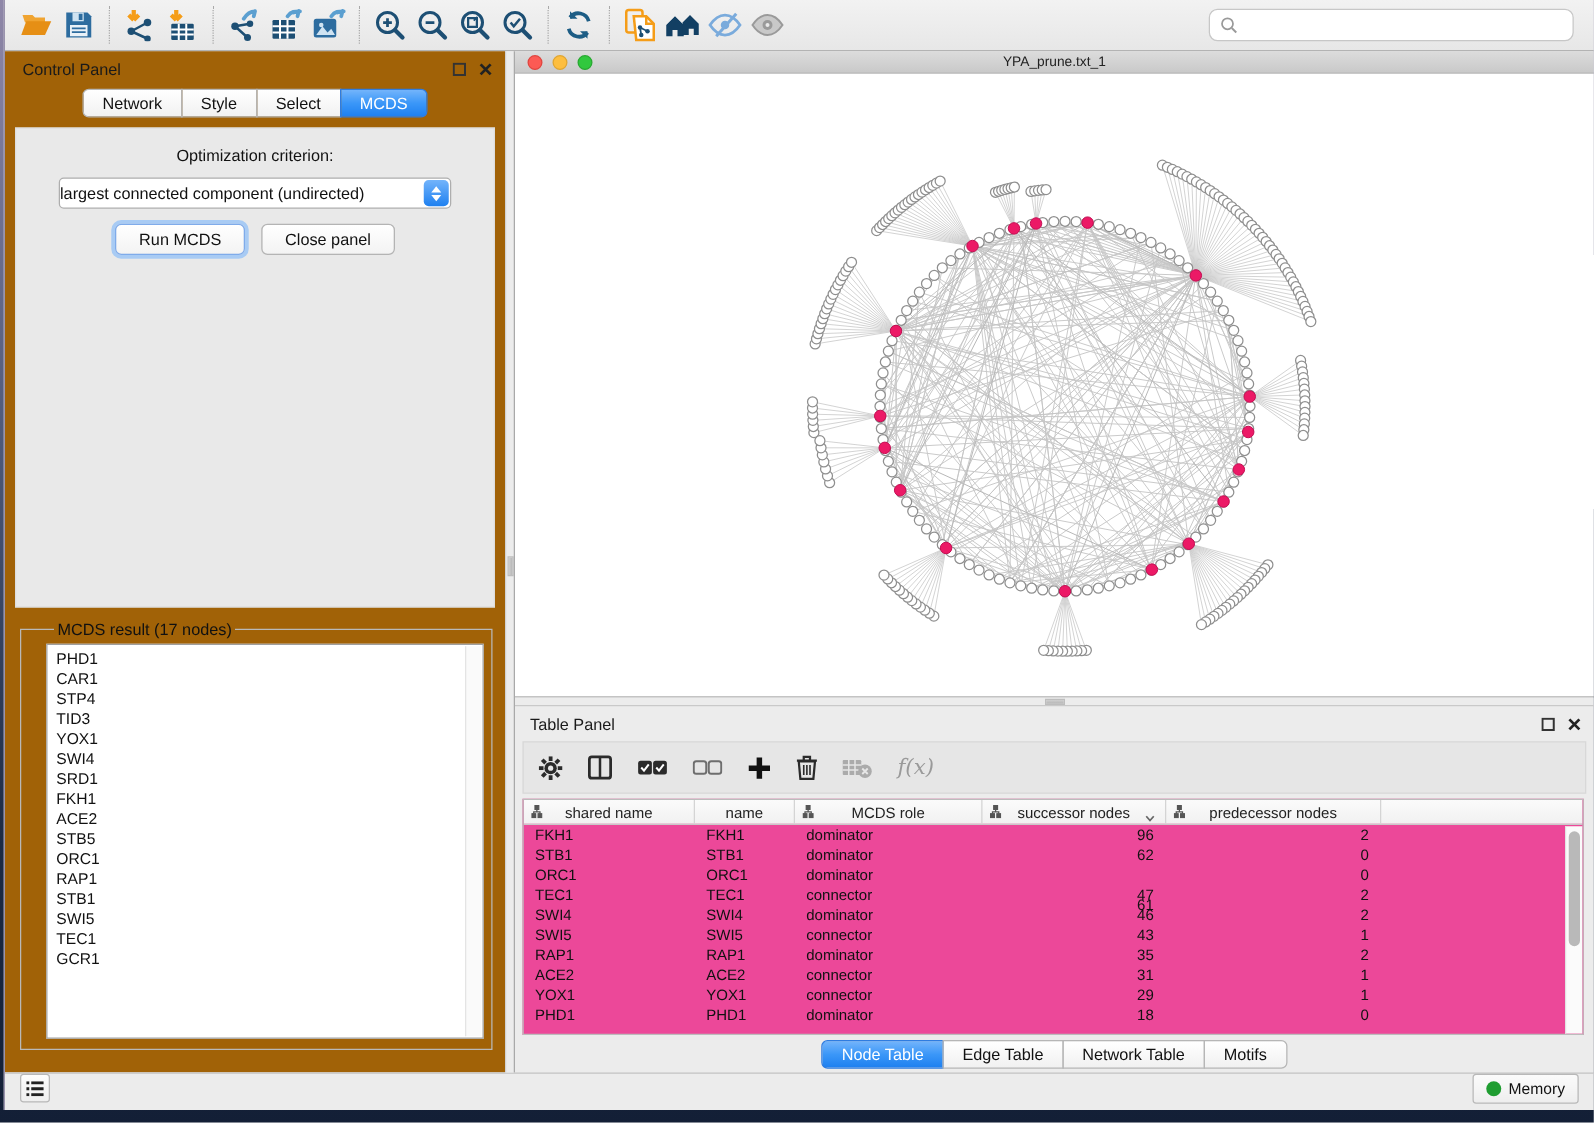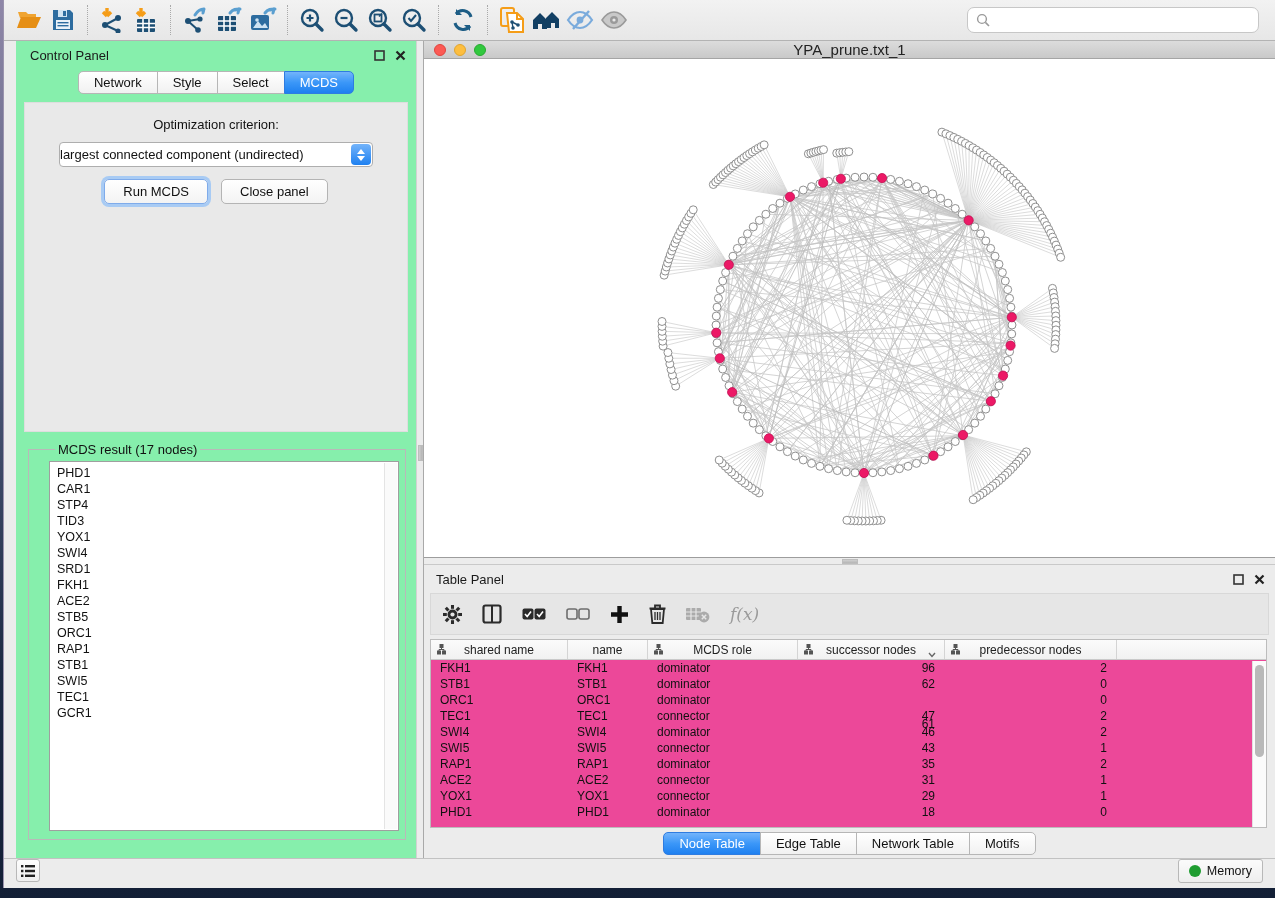--- a/index.html
+++ b/index.html
@@ -13,30 +13,30 @@
   .tbtn svg { display:block; }
   .sep { width:1px; height:30px; border-left:1px dotted #a9a9a9; margin:0 7px; }
   .tb-spacer { flex:1; }
   .searchbox { width:292px; height:26px; background:#fff; border:1px solid #c7c7c7; border-radius:7px; display:flex; align-items:center; padding:0 8px; margin-right:6px; }
   .searchbox input { border:none; outline:none; flex:1; font-size:13px; margin-left:6px; background:transparent; font-family:"Liberation Sans",sans-serif; }
 
   
   .main { flex:1; display:flex; min-height:0; }
 
   
-  .cpanel { width:400px; flex:0 0 auto; display:flex; flex-direction:column; background:#86efac;margin-left:12px; }
+  .cpanel { width:400px; flex:0 0 auto; display:flex; flex-direction:column; background:#a16207; }
   .panel-titlebar { height:26px; display:flex; align-items:center; padding:2px 10px 0 14px; font-size:13px; color:#1a1a1a; }
   .pt-icons { margin-left:auto; display:flex; gap:10px; align-items:center; }
   .seg-row { display:flex; justify-content:center; padding:4px 0 6px 0; }
   .seg { display:flex; }
   .seg-btn { height:23px; padding:0 15px; font-size:13px; background:linear-gradient(#ffffff,#f1f1f1); border:1px solid #b6b6b6; margin-left:-1px; color:#111; display:flex; align-items:center; cursor:default; }
   .seg-btn:first-child { border-radius:5px 0 0 5px; margin-left:0; }
   .seg-btn:last-child { border-radius:0 5px 5px 0; }
   .seg-btn.active { background:linear-gradient(180deg,#73b4fb 0%,#3b97f8 50%,#1e80f0 100%); border-color:#2f7ce0; color:#fff; }
-  .inner-panel { margin:2px 8px 0 8px; height:330px; background:#e9e9e9; border:1px solid #dedede; display:flex; flex-direction:column; align-items:center; padding-top:14px; }
+  .inner-panel { margin:2px 8px 0 8px; height:384px; background:#e9e9e9; border:1px solid #dedede; display:flex; flex-direction:column; align-items:center; padding-top:14px; }
   .opt-label { font-size:13px; color:#111; margin-bottom:10px; }
   .dropdown { width:314px; height:25px; background:#fff; border:1px solid #aeaeae; border-radius:4px; display:flex; align-items:center; position:relative; margin-bottom:12px; }
   .dropdown .dd-text { flex:1; font-size:13px; padding-left:0; color:#111; white-space:nowrap; overflow:hidden; }
   .dd-spin { width:20px; height:21px; margin-right:1px; border-radius:4px; background:linear-gradient(180deg,#73b4fb,#1e80f0); display:flex; flex-direction:column; align-items:center; justify-content:center; gap:2px; }
   .dd-spin .up { width:0;height:0;border-left:4px solid transparent;border-right:4px solid transparent;border-bottom:5px solid #fff; }
   .dd-spin .dn { width:0;height:0;border-left:4px solid transparent;border-right:4px solid transparent;border-top:5px solid #fff; }
   .btn-row { display:flex; gap:13px; }
   .pbtn { height:25px; padding:0 18px; font-size:13px; background:linear-gradient(#ffffff,#f3f3f3); border:1px solid #b4b4b4; border-radius:5px; color:#111; cursor:default; display:flex; align-items:center; }
   .pbtn.focused { border-color:#7fabea; box-shadow:0 0 0 3px #a8cbf4; }
   .result-wrap { flex:1; margin:10px 10px 18px 12px; min-height:0; }
@@ -53,21 +53,21 @@
 
   
   .rightside { flex:1; display:flex; flex-direction:column; min-width:0; }
   .netwin { height:517px; flex:0 0 auto; display:flex; flex-direction:column; border-bottom:1px solid #9d9d9d; }
   .net-titlebar { height:18px; background:linear-gradient(#dcdcdc,#c9c9c9); border-bottom:1px solid #a5a5a5; display:flex; align-items:center; position:relative; flex:0 0 auto; }
   .tlights { display:flex; gap:8px; margin-left:10px; }
   .tlight { width:12px; height:12px; border-radius:50%; }
   .tl-red { background:#fc5a54; border:1px solid #e0443e; }
   .tl-yellow { background:#fdbe3f; border:1px solid #e0a52f; }
   .tl-green { background:#31c83e; border:1px solid #27a930; }
-  .net-title { position:absolute; left:0; right:0; text-align:center; font-size:15px; color:#222; }
+  .net-title { position:absolute; left:0; right:0; text-align:center; font-size:11px; color:#222; }
   .net-canvas { flex:1; background:#fff; position:relative; }
   .net-canvas svg { position:absolute; left:0; top:0; }
 
   
   .hsplit { height:7px; background:#ececec; position:relative; border-bottom:1px solid #c9c9c9; }
   .hgrip { position:absolute; left:50%; top:1px; width:16px; height:5px; margin-left:-8px; background:linear-gradient(#cfcfcf,#b5b5b5); border:1px solid #bdbdbd; }
 
   
   .tpanel { flex:1; display:flex; flex-direction:column; min-height:0; background:#ececec; }
   .tp-toolbar { height:42px; margin:2px 6px 0 6px; background:#e6e6e6; border:1px solid #d8d8d8; display:flex; align-items:center; padding-left:12px; gap:20px; flex:0 0 auto; }

